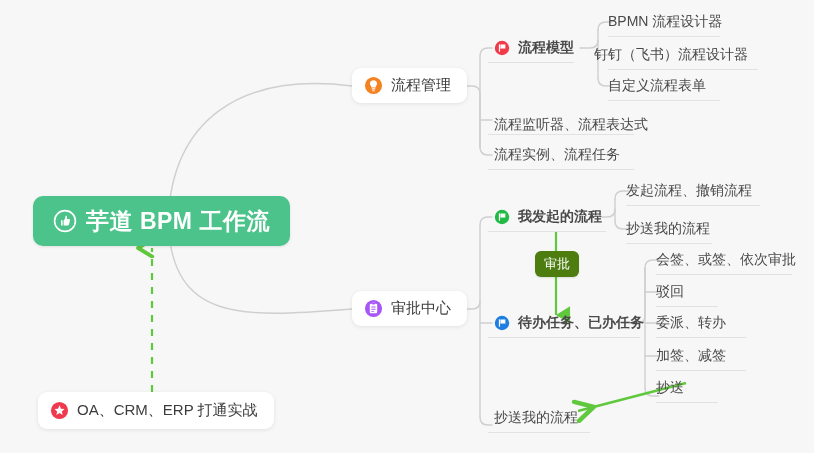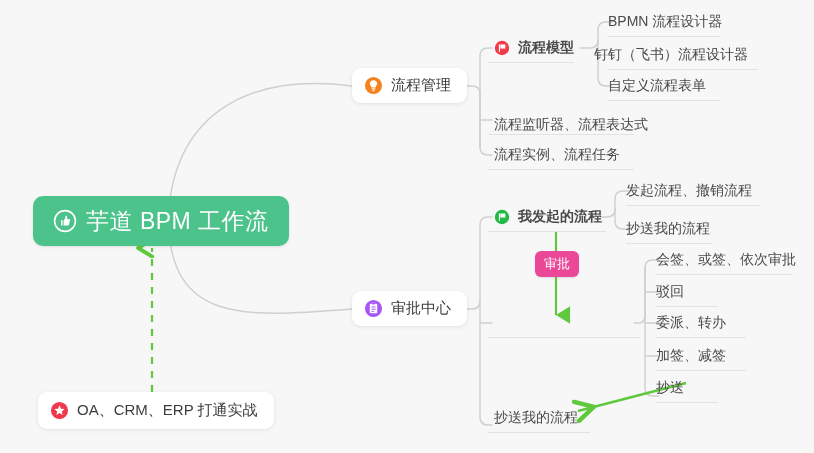--- a/index.html
+++ b/index.html
@@ -47,21 +47,21 @@
     height:28px;
     padding:0 8px 0 4px;
     align-items:center;
   }
   .leaf .label{margin-left:0;}
   .leaf.with-icon{padding-left:2px;}
   .leaf.with-icon .label{margin-left:8px;font-weight:bold;}
 
   
   .tag{
-    background:#ec4899;
+    background:#4d7c0f;
     color:#ffffff;
     font-size:13px;
     border-radius:6px;
     height:26px;
     padding:0 9px;
     justify-content:center;
     box-shadow:0 1px 2px rgba(0,0,0,.10);
   }
 
   
@@ -144,21 +144,21 @@
   <div class="rule" style="left:626px;top:205px;width:134px;"></div>
   <div class="rule" style="left:626px;top:243px;width:86px;"></div>
   <div class="rule" style="left:488px;top:337px;width:152px;"></div>
   <div class="rule" style="left:656px;top:274px;width:136px;"></div>
   <div class="rule" style="left:656px;top:306px;width:62px;"></div>
   <div class="rule" style="left:656px;top:337px;width:90px;"></div>
   <div class="rule" style="left:656px;top:370px;width:90px;"></div>
   <div class="rule" style="left:656px;top:402px;width:62px;"></div>
   <div class="rule" style="left:488px;top:432px;width:102px;"></div>
 
-  <div class="node root" style="left:33px;top:196px;">
+  <div class="node root" style="left:33px;top:196px;font-weight:bold;">
     <span class="ic">
       <svg width="24" height="24" viewBox="0 0 24 24">
         <circle cx="12" cy="12" r="10.4" fill="none" stroke="#ffffff" stroke-width="1.6"></circle>
         <path d="M9.6 11.3 L9.6 16.6 L8.0 16.6 L8.0 11.3 Z" fill="#ffffff"></path>
         <path d="M10.6 11.3 C10.6 11.3 12.3 10.2 12.3 8.2 C12.3 6.9 13.1 6.4 13.7 6.8
                  C14.3 7.2 14.2 8.5 13.8 9.9 L16.0 9.9 C16.8 9.9 17.2 10.6 17.0 11.3
                  L16.0 15.6 C15.85 16.25 15.4 16.6 14.8 16.6 L10.6 16.6 Z" fill="#ffffff"></path>
       </svg>
     </span>
     <span class="label">芋道 BPM 工作流</span>
@@ -232,20 +232,30 @@
     <span class="label">我发起的流程</span>
   </div>
 
   <div class="node leaf" style="left:622px;top:177px;">
     <span class="label">发起流程、撤销流程</span>
   </div>
   <div class="node leaf" style="left:622px;top:215px;">
     <span class="label">抄送我的流程</span>
   </div>
 
+  <div class="node leaf with-icon" style="left:492px;top:309px;">
+    <span class="ic">
+      <svg width="16" height="16" viewBox="0 0 20 20">
+        <circle cx="10" cy="10" r="9" fill="#1e7fe0"></circle>
+        <rect x="6.1" y="5.2" width="1.5" height="9.6" rx="0.7" fill="#ffffff"></rect>
+        <path d="M8.0 5.6 L14.2 5.6 L14.2 10.7 L8.0 10.7 Z" fill="#ffffff"></path>
+      </svg>
+    </span>
+    <span class="label">待办任务、已办任务</span>
+  </div>
 
   <div class="node leaf" style="left:652px;top:246px;">
     <span class="label">会签、或签、依次审批</span>
   </div>
   <div class="node leaf" style="left:652px;top:278px;">
     <span class="label">驳回</span>
   </div>
   <div class="node leaf" style="left:652px;top:309px;">
     <span class="label">委派、转办</span>
   </div>

